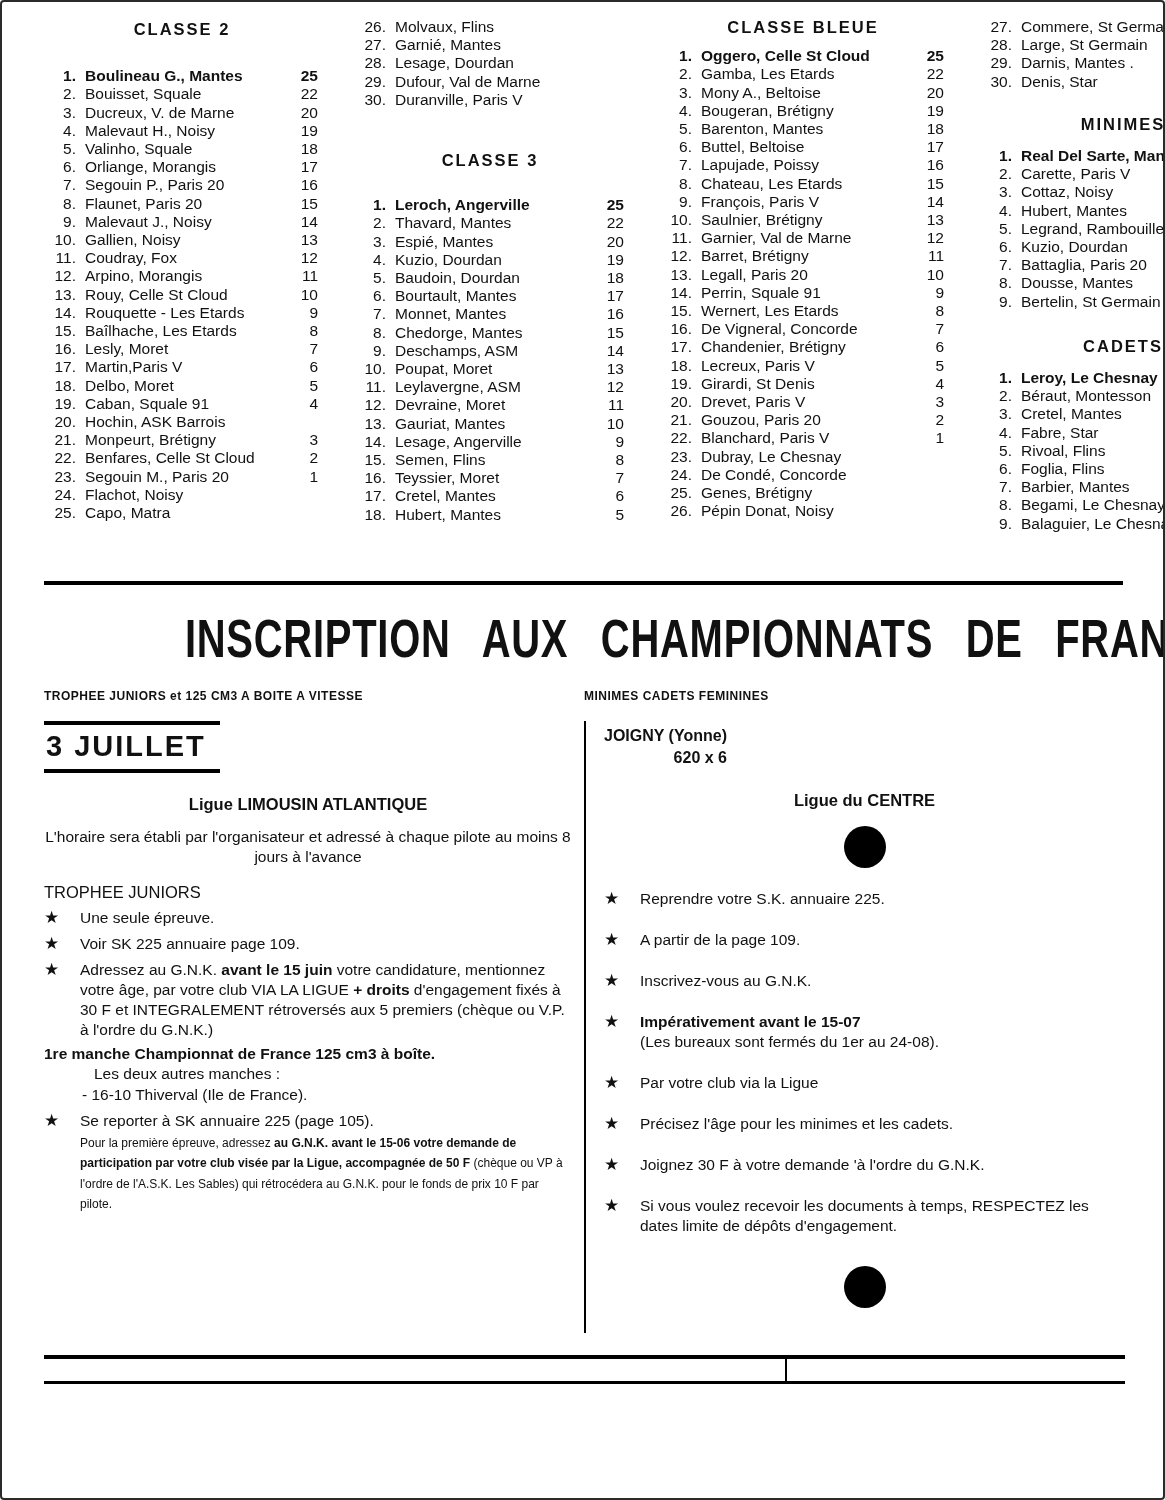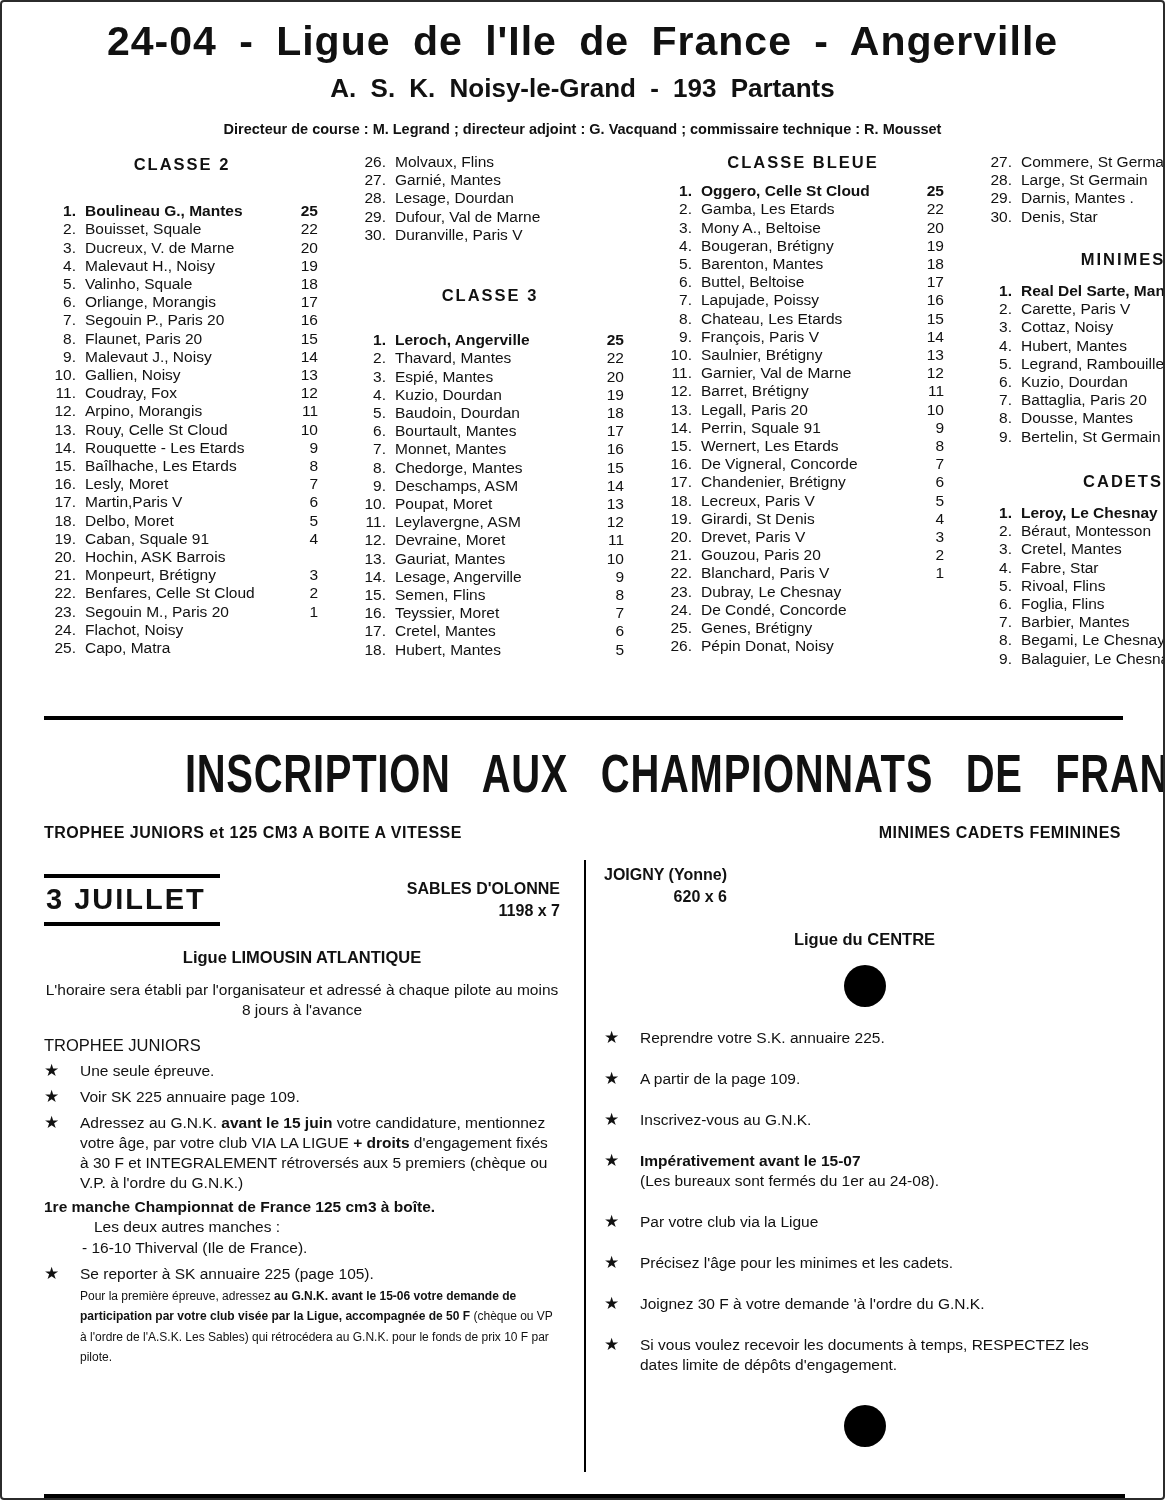--- a/index.html
+++ b/index.html
@@ -26,25 +26,25 @@
   .column-1 .heading{margin-bottom:27px;}
   .column-2 .heading{margin-bottom:11px;}
   .column-3 .block-1{margin-top:24px;}
   .column-3 .block-2{margin-top:26px;}
   .column-3 .heading{margin-bottom:14px;}
 
   
   .rule{height:4px;background:#000;margin:48px 40px 0 42px;}
   .insc-title{text-align:center;margin-top:22px;}
   .insc-title span{display:inline-block;font-size:54px;font-weight:bold;transform:scaleX(0.74);transform-origin:center;white-space:nowrap;word-spacing:28px;letter-spacing:1px;}
-  .insc-subs{display:flex;margin:20px 42px 0;font-weight:bold;font-size:16px;letter-spacing:0.5px;justify-content:space-between;}
+  .insc-subs{display:flex;margin:20px 42px 0;font-weight:bold;font-size:12px;letter-spacing:0.5px;}
   .insc-subs .left{width:540px;}
   .insc-cols{display:grid;grid-template-columns:540px 1fr;margin:18px 38px 0 42px;min-height:612px;}
   .insc-right{border-left:2px solid #000;padding-left:18px;}
-  .insc-left{padding-right:24px;margin-top:14px;}
+  .insc-left{padding-right:12px;}
 
   .date-row{display:flex;justify-content:space-between;align-items:flex-start;}
   .date-box{font-size:29px;font-weight:bold;letter-spacing:2px;border-top:4px solid #000;border-bottom:4px solid #000;padding:5px 14px 6px 2px;}
   .venue{text-align:right;font-weight:bold;font-size:16px;padding-top:4px;line-height:22px;}
   .ligue{text-align:center;font-weight:bold;font-size:16.5px;margin-top:22px;}
   .intro{text-align:center;font-size:15.5px;margin-top:13px;line-height:20px;}
   .sec-head{font-weight:normal;font-size:16.5px;margin-top:16px;}
 
   .bullet{display:flex;font-size:15.5px;line-height:20px;}
   .bullet .star{flex:none;width:22px;margin-right:14px;font-size:17px;line-height:20px;}
@@ -63,25 +63,20 @@
   
   .bottom{display:grid;grid-template-columns:1fr 338px;border-top:4px solid #000;border-bottom:3px solid #000;margin:22px 38px 0 42px;}
   .attention{border-right:2px solid #000;padding:12px 24px 10px 60px;font-weight:bold;font-size:15.5px;}
   .couleur{text-align:center;padding:6px 8px 6px;}
 </style>
 </head>
 <body>
 
 <div class="page">
 
-  <div class="header">
-    <div class="title">24-04  -  Ligue de l'Ile de France - Angerville</div>
-    <div class="subtitle">A. S. K.  Noisy-le-Grand   -   193  Partants</div>
-    <div class="officials">Directeur de course : M. Legrand ; directeur adjoint : G. Vacquand ; commissaire technique : R. Mousset</div>
-  </div>
 
   <div class="results">
       <div class="rcol column-0">
         <div class="block block-0">
           <div class="heading">CLASSE 2</div>
           <div class="entry b">
             <span class="num">1.</span>
             <span class="name">Boulineau G., Mantes</span>
             <span class="pts">25</span>
           </div>
@@ -595,24 +590,20 @@
   <div class="insc-subs">
     <div class="left">TROPHEE JUNIORS et 125 CM3 A BOITE A VITESSE</div>
     <div class="right">MINIMES CADETS FEMININES</div>
   </div>
 
   <div class="insc-cols">
 
     <div class="insc-left">
       <div class="date-row">
         <div class="date-box">3  JUILLET</div>
-        <div class="venue">
-          <div>SABLES D'OLONNE</div>
-          <div>1198 x 7</div>
-        </div>
       </div>
       <div class="ligue">Ligue LIMOUSIN ATLANTIQUE</div>
       <div class="intro">L'horaire sera établi par l'organisateur et adressé à chaque pilote au moins 8 jours à l'avance</div>
       <div class="sec-head">TROPHEE JUNIORS</div>
       <div class="tight">
           <div class="bullet">
             <span class="star">★</span>
             <span class="btext"><span>Une seule épreuve.</span></span>
           </div>
           <div class="bullet">

